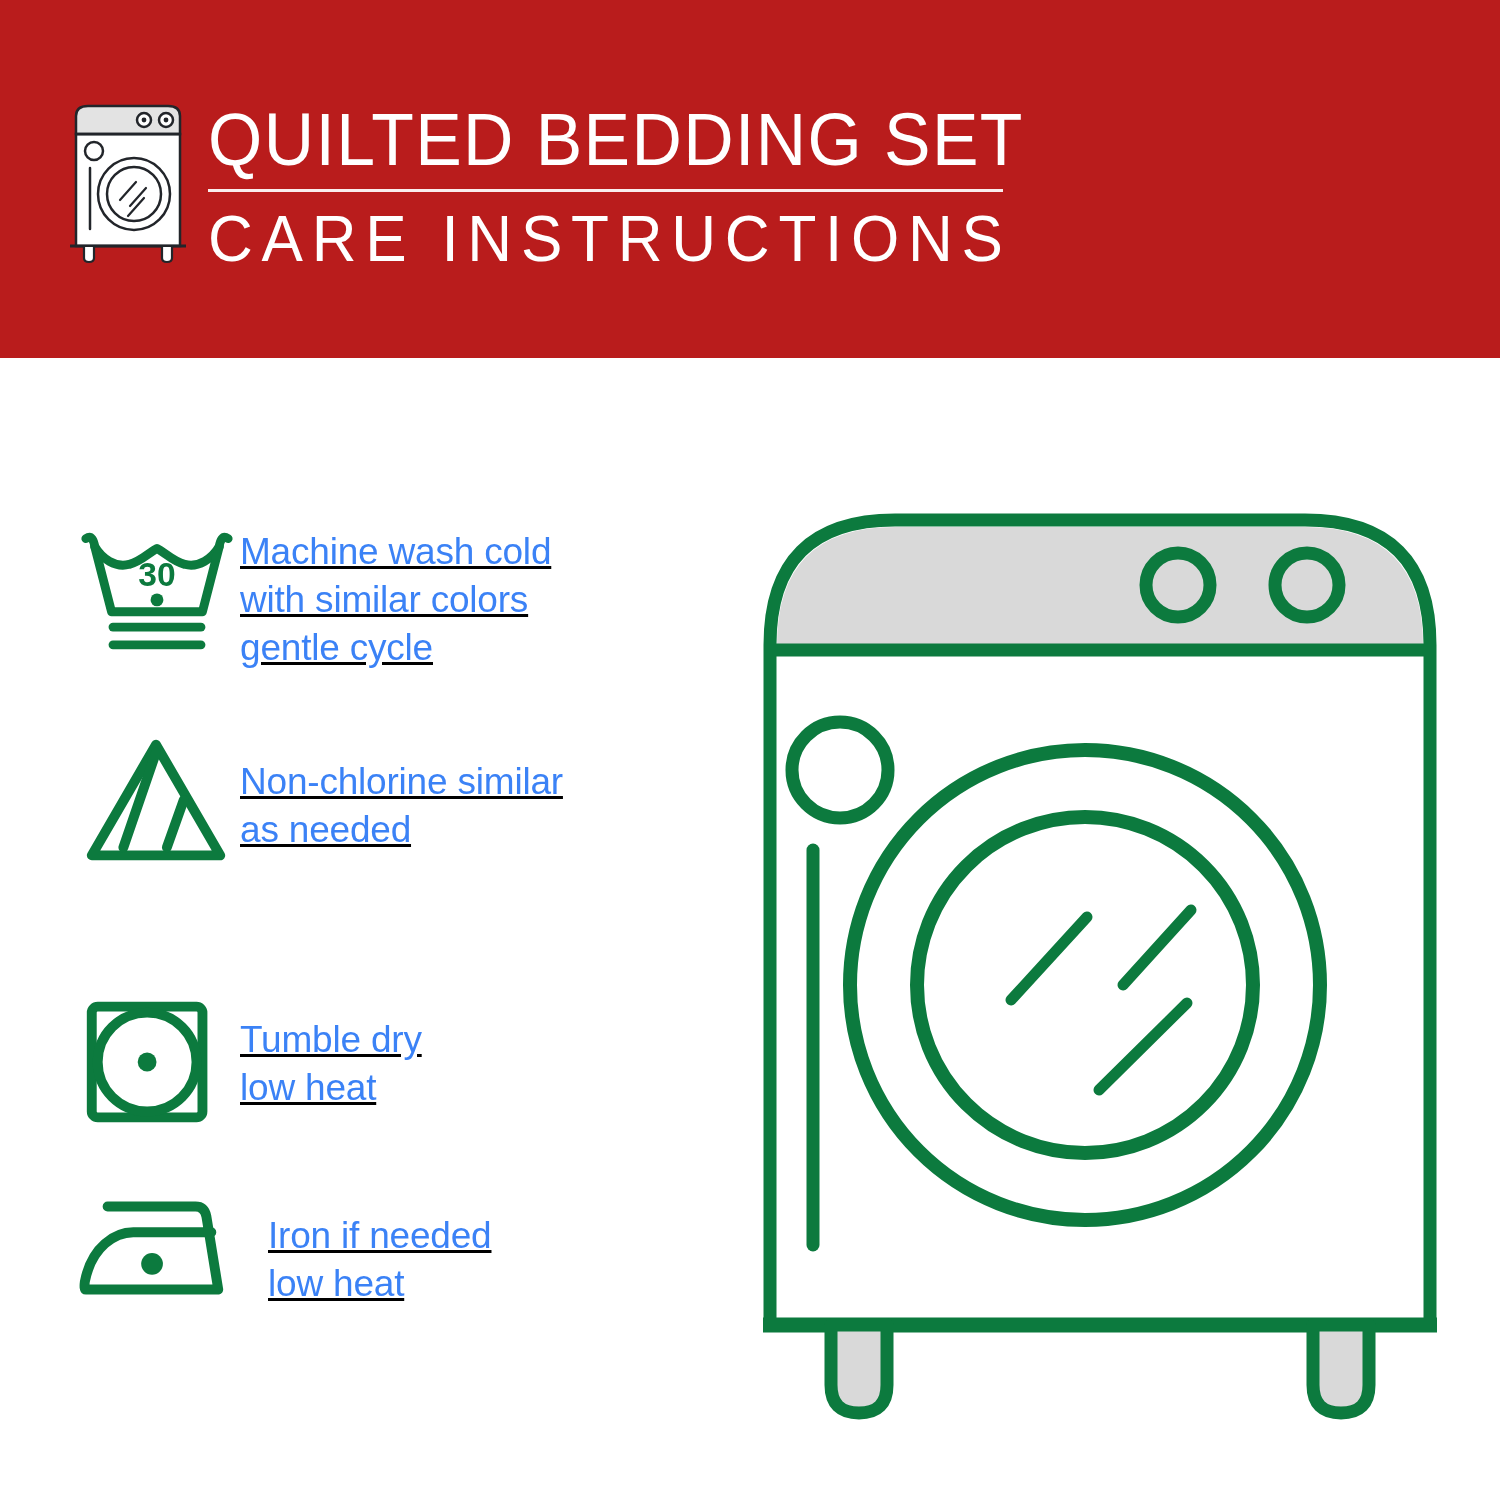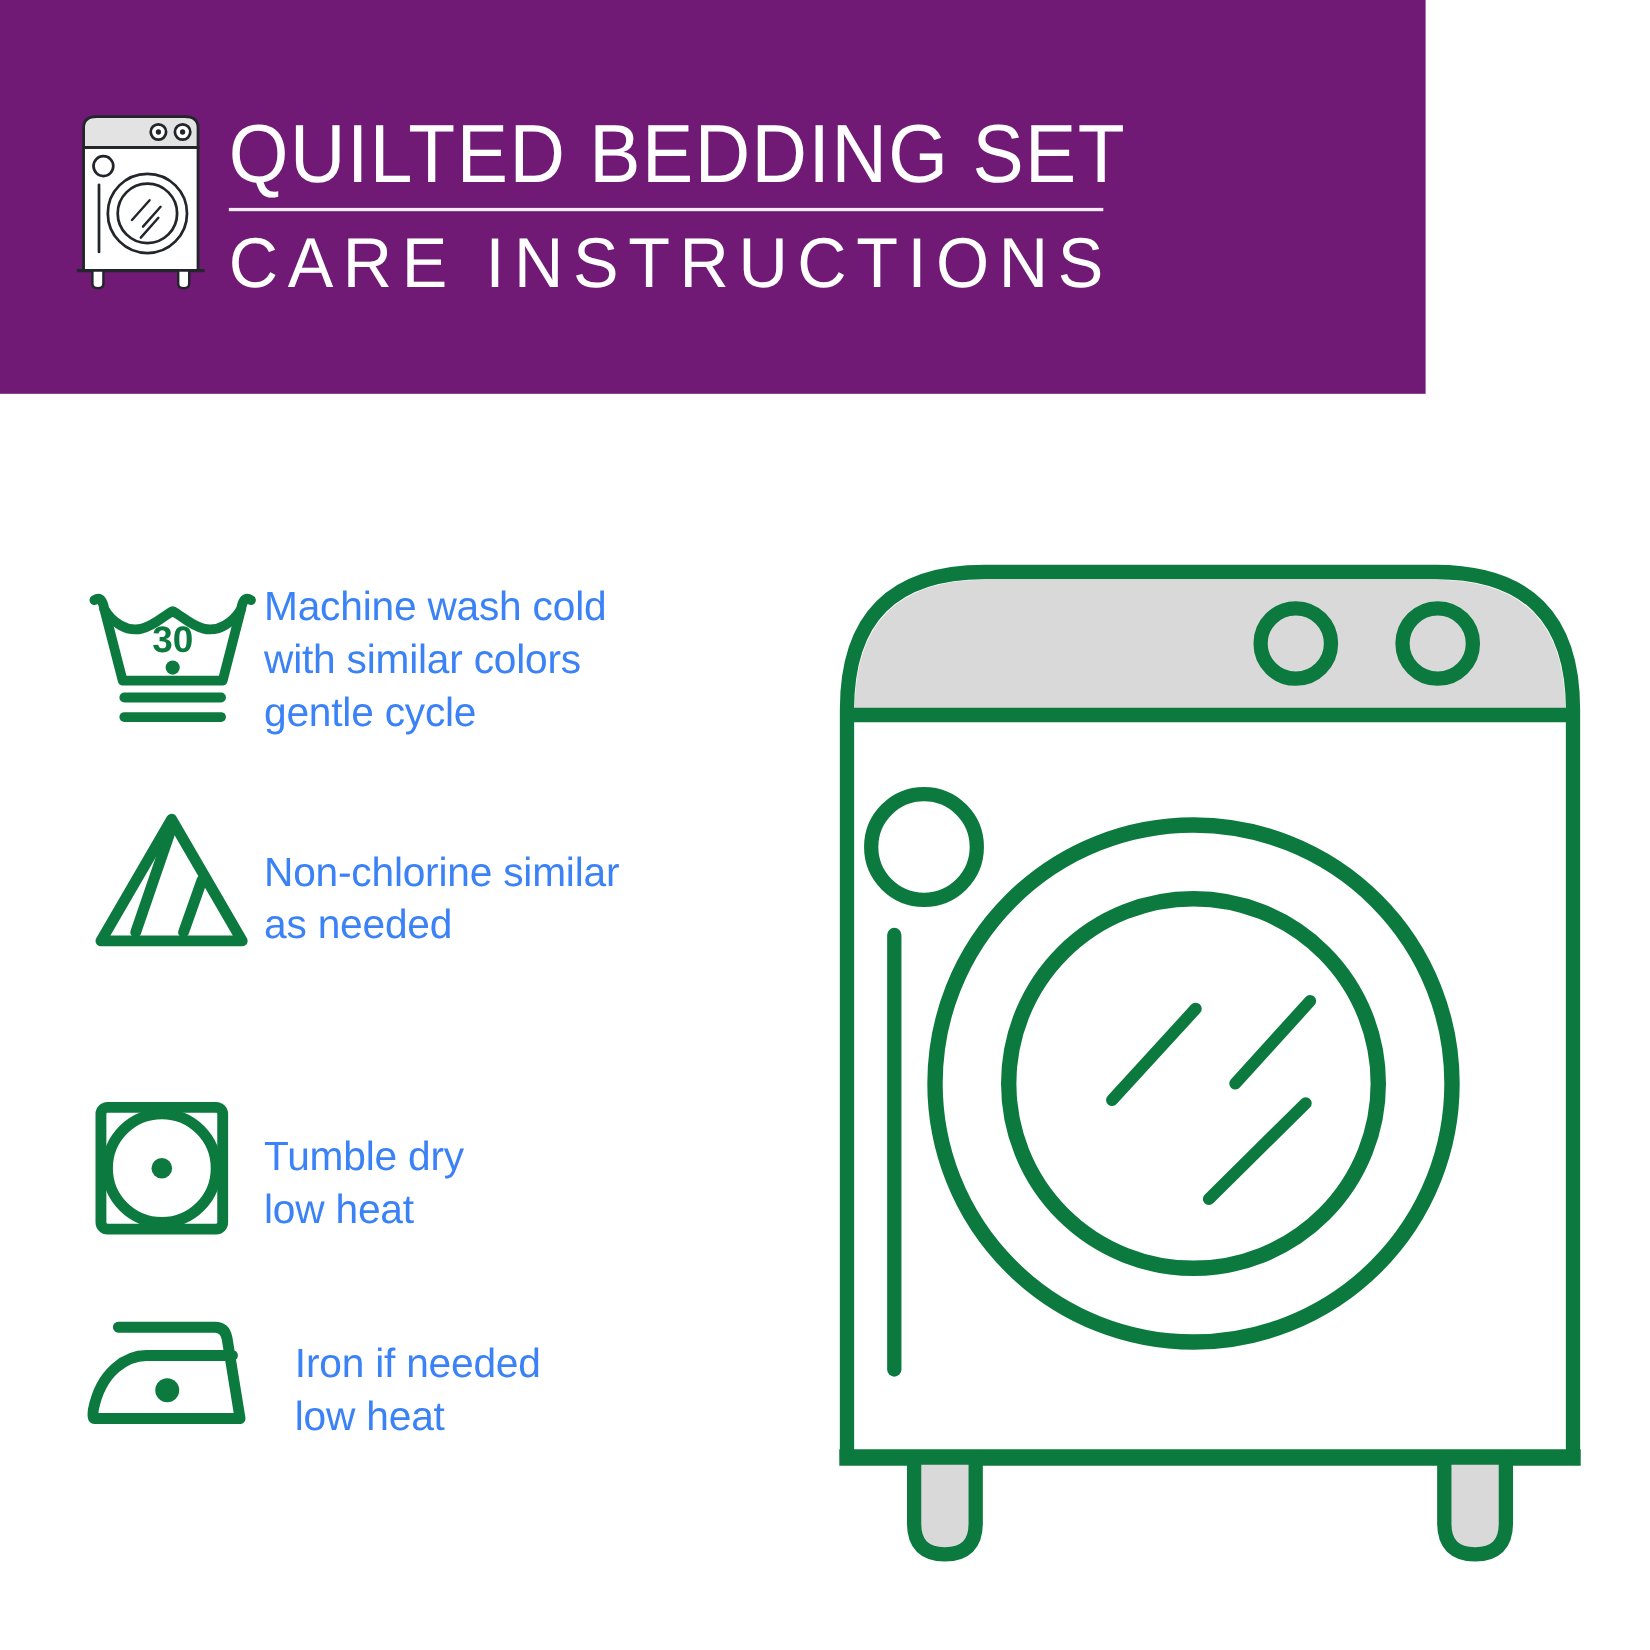--- a/index.html
+++ b/index.html
@@ -20,23 +20,23 @@
     width: 1500px;
     height: 1500px;
     background: #ffffff;
   }
 
   
   .header {
     position: absolute;
     left: 0;
     top: 0;
-    width: 1296px;
+    width: 1500px;
     height: 358px;
-    background: #701a75;
+    background: #b91c1c;
     box-sizing: border-box;
   }
 
   .header-inner {
     position: absolute;
     left: 62px;
     top: 96px;
     display: flex;
     align-items: flex-start;
   }
@@ -93,21 +93,22 @@
     left: 0;
     top: 358px;
     width: 740px;
     height: 1142px;
   }
 
   .care-row {
     position: absolute;
     left: 72px;
     display: flex;
-    align-items: center;
+    align-items: flex-start;
+    text-decoration: underline;
   }
 
   .care-row[data-row="0"] { top: 166px; }
   .care-row[data-row="1"] { top: 372px; }
   .care-row[data-row="2"] { top: 632px; }
   .care-row[data-row="3"] { top: 832px; gap: 28px; }
 
   .care-symbol {
     flex: 0 0 auto;
     width: 168px;

